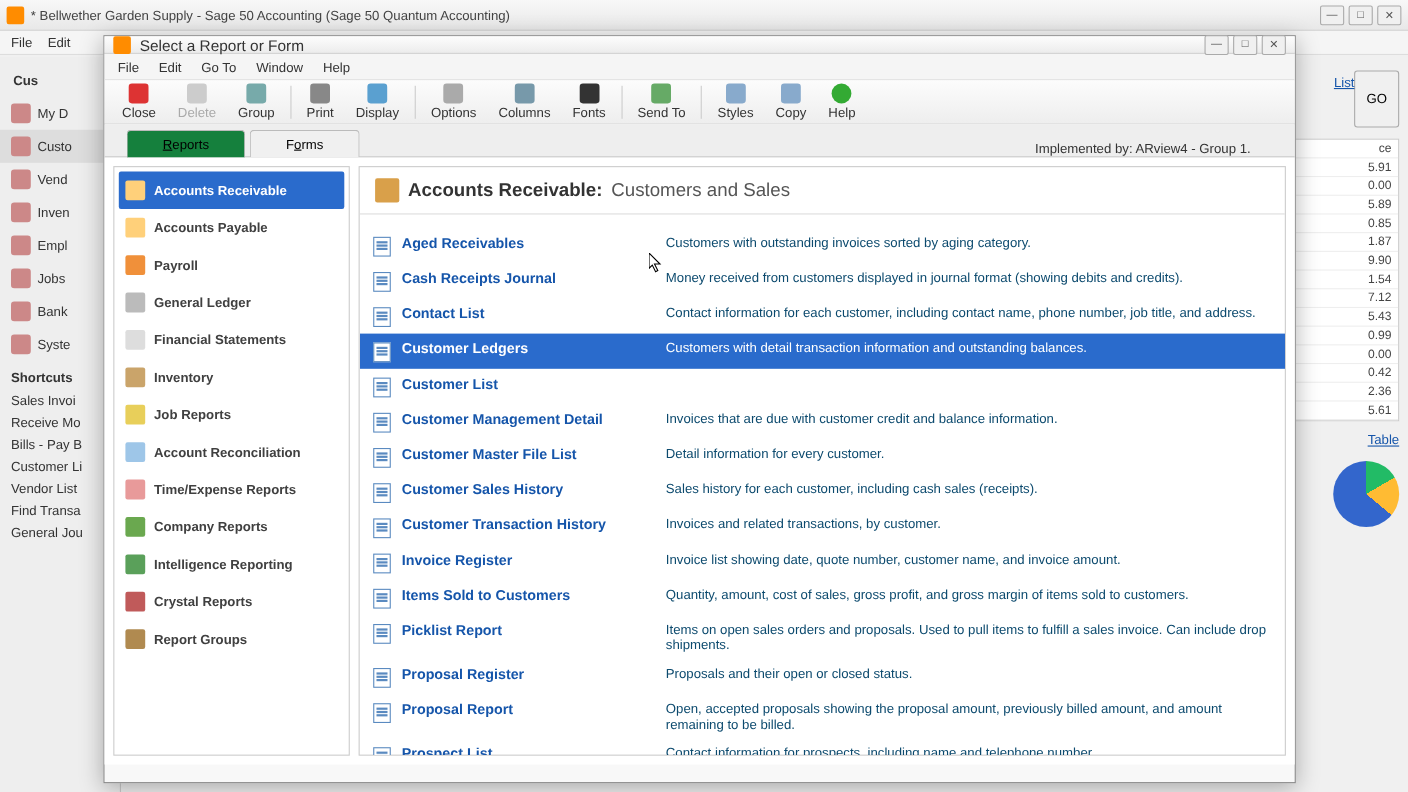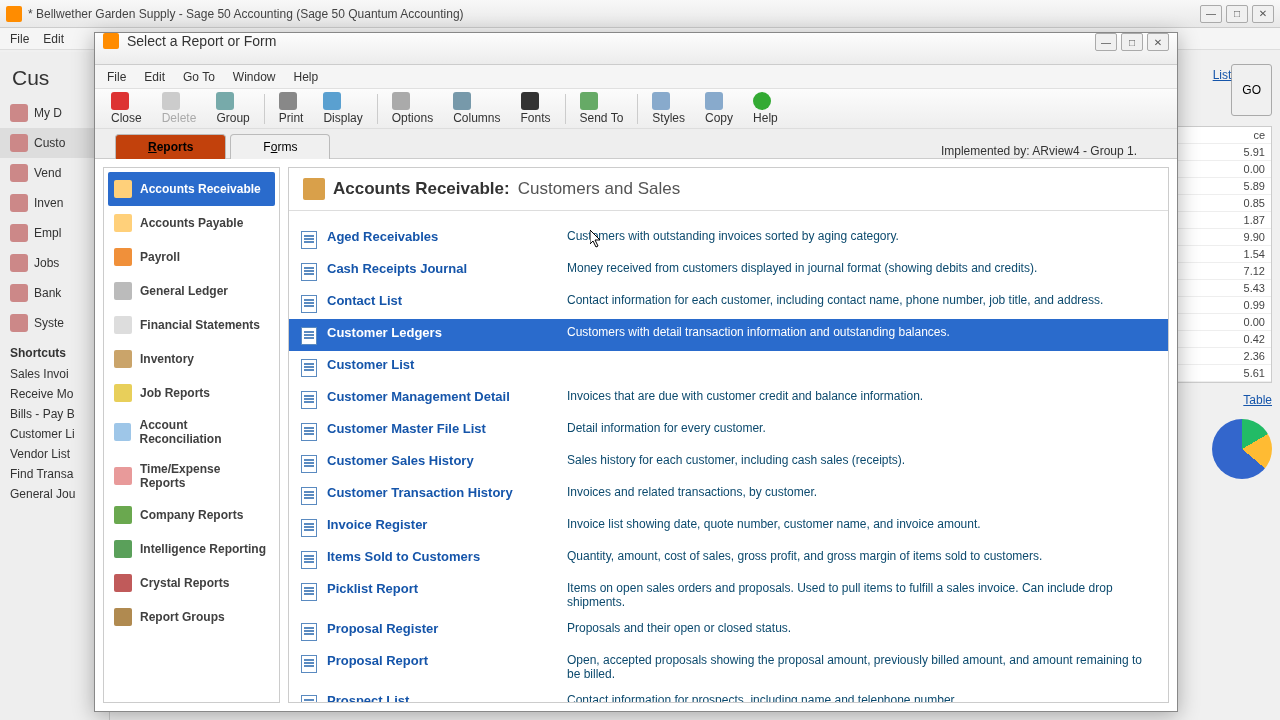--- a/index.html
+++ b/index.html
@@ -9,56 +9,56 @@
   .main-titlebar { height: 28px; display: flex; align-items: center; padding: 0 6px; background: linear-gradient(#f8f8f8,#e8e8e8); border-bottom: 1px solid #ccc; }
   .main-titlebar .appicon { width: 16px; height: 16px; background: #ff8c00; border-radius: 2px; margin-right: 6px; }
   .main-titlebar .title { color: #444; }
   .win-buttons { margin-left: auto; display: flex; gap: 4px; }
   .win-btn { width: 22px; height: 18px; border: 1px solid #aaa; background: #f0f0f0; border-radius: 2px; display: flex; align-items:center; justify-content:center; font-size:10px; color:#555; cursor:pointer;}
   .main-menu { height: 22px; display: flex; gap: 14px; padding: 0 10px; align-items: center; background: #f5f5f5; border-bottom:1px solid #ddd;}
   .main-menu span, .dlg-menu span { cursor: pointer; color:#333; }
 
   .main-content { position: absolute; top: 52px; left: 0; right: 0; bottom: 0; display: flex; }
   .nav-sidebar { width: 110px; background: #eee; border-right: 1px solid #ccc; padding-top: 14px; }
-  .nav-heading { font-size: 21px; font-weight: normal; padding: 0 12px 8px; color:#333;}
+  .nav-heading { font-size: 12px; font-weight: bold; padding: 0 12px 8px; color:#333;}
   .nav-item { display: flex; align-items: center; gap: 6px; padding: 6px 10px; color: #333; cursor:pointer;}
   .nav-item.sel { background: #ddd; }
   .nav-icon { width: 18px; height: 18px; background: #c88; border-radius: 3px; }
   .shortcuts-label { font-weight: bold; padding: 8px 10px 4px; color:#333;}
   .shortcut { padding: 3px 10px; color:#333; cursor:pointer;}
 
   .right-col { position:absolute; right:8px; top:64px; width:100px; }
   .right-col .btn-go { float:right; border:1px solid #aaa; padding:18px 10px; border-radius:3px; background:#f0f0f0; margin-bottom:10px; cursor:pointer;}
   .right-list { clear:both; border:1px solid #ccc; background:#fff; }
   .right-list div { text-align:right; padding:2px 6px; border-bottom:1px solid #eee; font-size:11px; color:#444;}
   .link-blue { color:#1555aa; text-decoration:underline; cursor:pointer; padding:4px 0; display:block; text-align:right;}
   .pie { width:60px; height:60px; border-radius:50%; background: conic-gradient(#2b6 0 60deg,#fb3 60deg 130deg,#36c 130deg 360deg); margin:8px 0 0 auto;}
 
   
   .dialog { position: absolute; left: 94px; top: 32px; width: 1084px; height: 680px; background: #f8f8f8; border: 1px solid #888; box-shadow: 0 4px 20px rgba(0,0,0,.3); }
-  .dlg-titlebar { height: 32px; display:flex; padding:0 8px; background: linear-gradient(#fdfdfd,#ececec); border-bottom:1px solid #ccc;}
+  .dlg-titlebar { height: 16px; display:flex; align-items:center; padding:0 8px; background: linear-gradient(#fdfdfd,#ececec); border-bottom:1px solid #ccc;}
   .dlg-titlebar .dlg-icon { width:16px; height:16px; background:#ff8c00; border-radius:2px; margin-right:8px;}
   .dlg-titlebar .dlg-title { font-size:14px; color:#333;}
   .dlg-menu { height: 24px; display: flex; gap: 18px; padding: 0 12px; align-items: center; background:#f5f5f5; border-bottom:1px solid #e0e0e0;}
 
   .toolbar { height: 40px; display: flex; align-items: center; padding: 0 6px; background: linear-gradient(#fcfcfc,#eee); border-bottom:1px solid #ddd;}
-  .tool { display:flex; flex-direction:column; align-items:flex-start; padding:0 10px; cursor:pointer; color:#333;}
+  .tool { display:flex; flex-direction:column; align-items:center; padding:0 10px; cursor:pointer; color:#333;}
   .tool.disabled { color:#aaa; }
   .tool .ticon { width:18px; height:18px; border-radius:3px; margin-bottom:1px;}
   .tool-sep { width:1px; height:30px; background:#ccc; margin:0 4px;}
 
   .tabs-row { height: 30px; display:flex; align-items:flex-end; padding:0 20px; background:#eee; border-bottom:1px solid #ccc; position:relative;}
   .tab { padding:5px 32px; border:1px solid #bbb; border-bottom:none; border-radius:4px 4px 0 0; background:#f0f0f0; margin-right:4px; cursor:pointer; position:relative; top:1px;}
-  .tab.active { background:#c2410c; font-weight:bold;}
+  .tab.active { background:#15803d; font-weight:normal;}
   .tab .u { text-decoration: underline; }
   .impl-by { margin-left:auto; padding-right:20px; color:#333;}
 
   .dlg-body { display:flex; height: calc(100% - 126px); background:#fff; padding:8px;}
 
-  .cat-list { width:177px; border:1px solid #ccc; padding:4px; background:#fff; overflow:auto;}
+  .cat-list { width:215px; border:1px solid #ccc; padding:4px; background:#fff; overflow:auto;}
   .cat-item { display:flex; align-items:center; gap:8px; padding:8px 6px; cursor:pointer; font-weight:bold; color:#404040; border-radius:2px;}
   .cat-item.selected { background:#2a6bcc; color:#fff;}
   .cat-icon { width:18px; height:18px; border-radius:2px;}
 
   .report-pane { flex:1; margin-left:8px; border:1px solid #ccc; display:flex; flex-direction:column; background:#fff;gap:12px;}
   .report-header { padding:10px 14px; border-bottom:1px solid #ddd; display:flex; align-items:center; gap:8px;}
   .report-header .rh-icon { width:22px; height:22px; background:#d9a04a; border-radius:2px;}
   .report-header .rh-main { font-size:17px; font-weight:bold; color:#333;}
   .report-header .rh-sub { font-size:17px; color:#555;}
 

